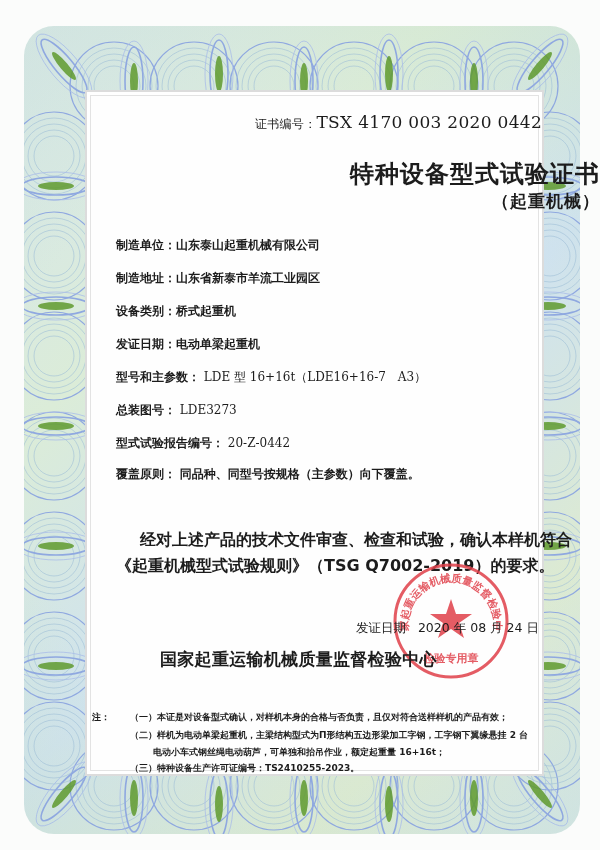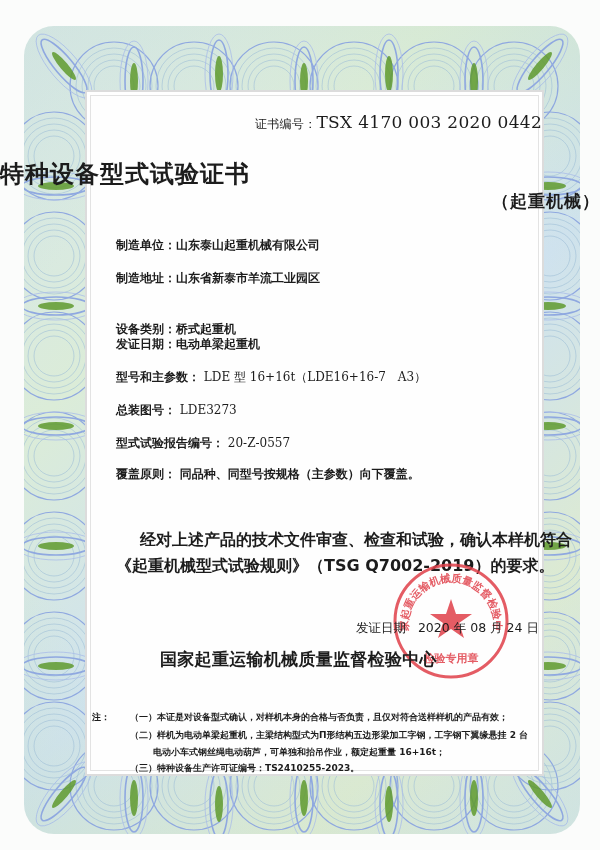--- a/index.html
+++ b/index.html
@@ -23,21 +23,21 @@
       background: #fefefe;
       border: 2px solid #dcdcdc;
       box-shadow: inset 0 0 0 3px #ffffff, inset 0 0 0 4px #e3e3e3;
     }
     .cert-no {
       position: absolute; right: 58px; top: 112px;
       font-size: 17px; letter-spacing: 0.3px;
     }
     .cert-no .lbl { font-family: "DejaVu Sans", sans-serif; font-size: 12px; }
     .title {
-      position: absolute; left: 0; width: 600px; top: 158px; text-align: left;
+      position: absolute; left: 0; width: 600px; top: 158px; text-align: right;
       font-family: "DejaVu Sans", sans-serif; font-weight: bold; font-size: 24px;
       letter-spacing: 1px;
     }
     .subtitle {
       position: absolute; left: 0; width: 600px; top: 190px; text-align: right;
       font-family: "DejaVu Sans", sans-serif; font-weight: bold; font-size: 17px;
       letter-spacing: 1px;
     }
     .field {
       position: absolute; left: 116px; font-size: 12px; white-space: nowrap;
@@ -186,34 +186,34 @@
 
 <div class="title">特种设备型式试验证书</div>
 <div class="subtitle">（起重机械）</div>
 
 <div class="field" style="top:237px">
   <span class="k">制造单位：</span><span class="v">山东泰山起重机械有限公司</span>
 </div>
 <div class="field" style="top:270px">
   <span class="k">制造地址：</span><span class="v">山东省新泰市羊流工业园区</span>
 </div>
-<div class="field" style="top:321px">
+<div class="field" style="top:303px">
   <span class="k">设备类别：</span><span class="v">桥式起重机</span>
 </div>
 <div class="field" style="top:336px">
   <span class="k">发证日期：</span><span class="v">电动单梁起重机</span>
 </div>
 <div class="field" style="top:369px">
   <span class="k">型号和主参数：</span>&nbsp;<span class="v latin">LDE 型 16+16t（LDE16+16-7　A3）</span>
 </div>
 <div class="field" style="top:402px">
   <span class="k">总装图号：</span>&nbsp;<span class="v latin">LDE3273</span>
 </div>
 <div class="field" style="top:435px">
-  <span class="k">型式试验报告编号：</span>&nbsp;<span class="v latin">20-Z-0557</span>
+  <span class="k">型式试验报告编号：</span>&nbsp;<span class="v latin">20-Z-0442</span>
 </div>
 <div class="field" style="top:466px">
   <span class="k">覆盖原则：</span>&nbsp;<span class="v">同品种、同型号按规格（主参数）向下覆盖。</span>
 </div>
 
 <div class="stmt" style="left:140px; top:530px">经对上述产品的技术文件审查、检查和试验，确认本样机符合</div>
 <div class="stmt" style="left:116px; top:556px; font-weight:bold">《起重机械型式试验规则》（TSG Q7002-2019）的要求。</div>
 
 <svg class="seal" viewBox="0 0 118 118">
   <defs>

